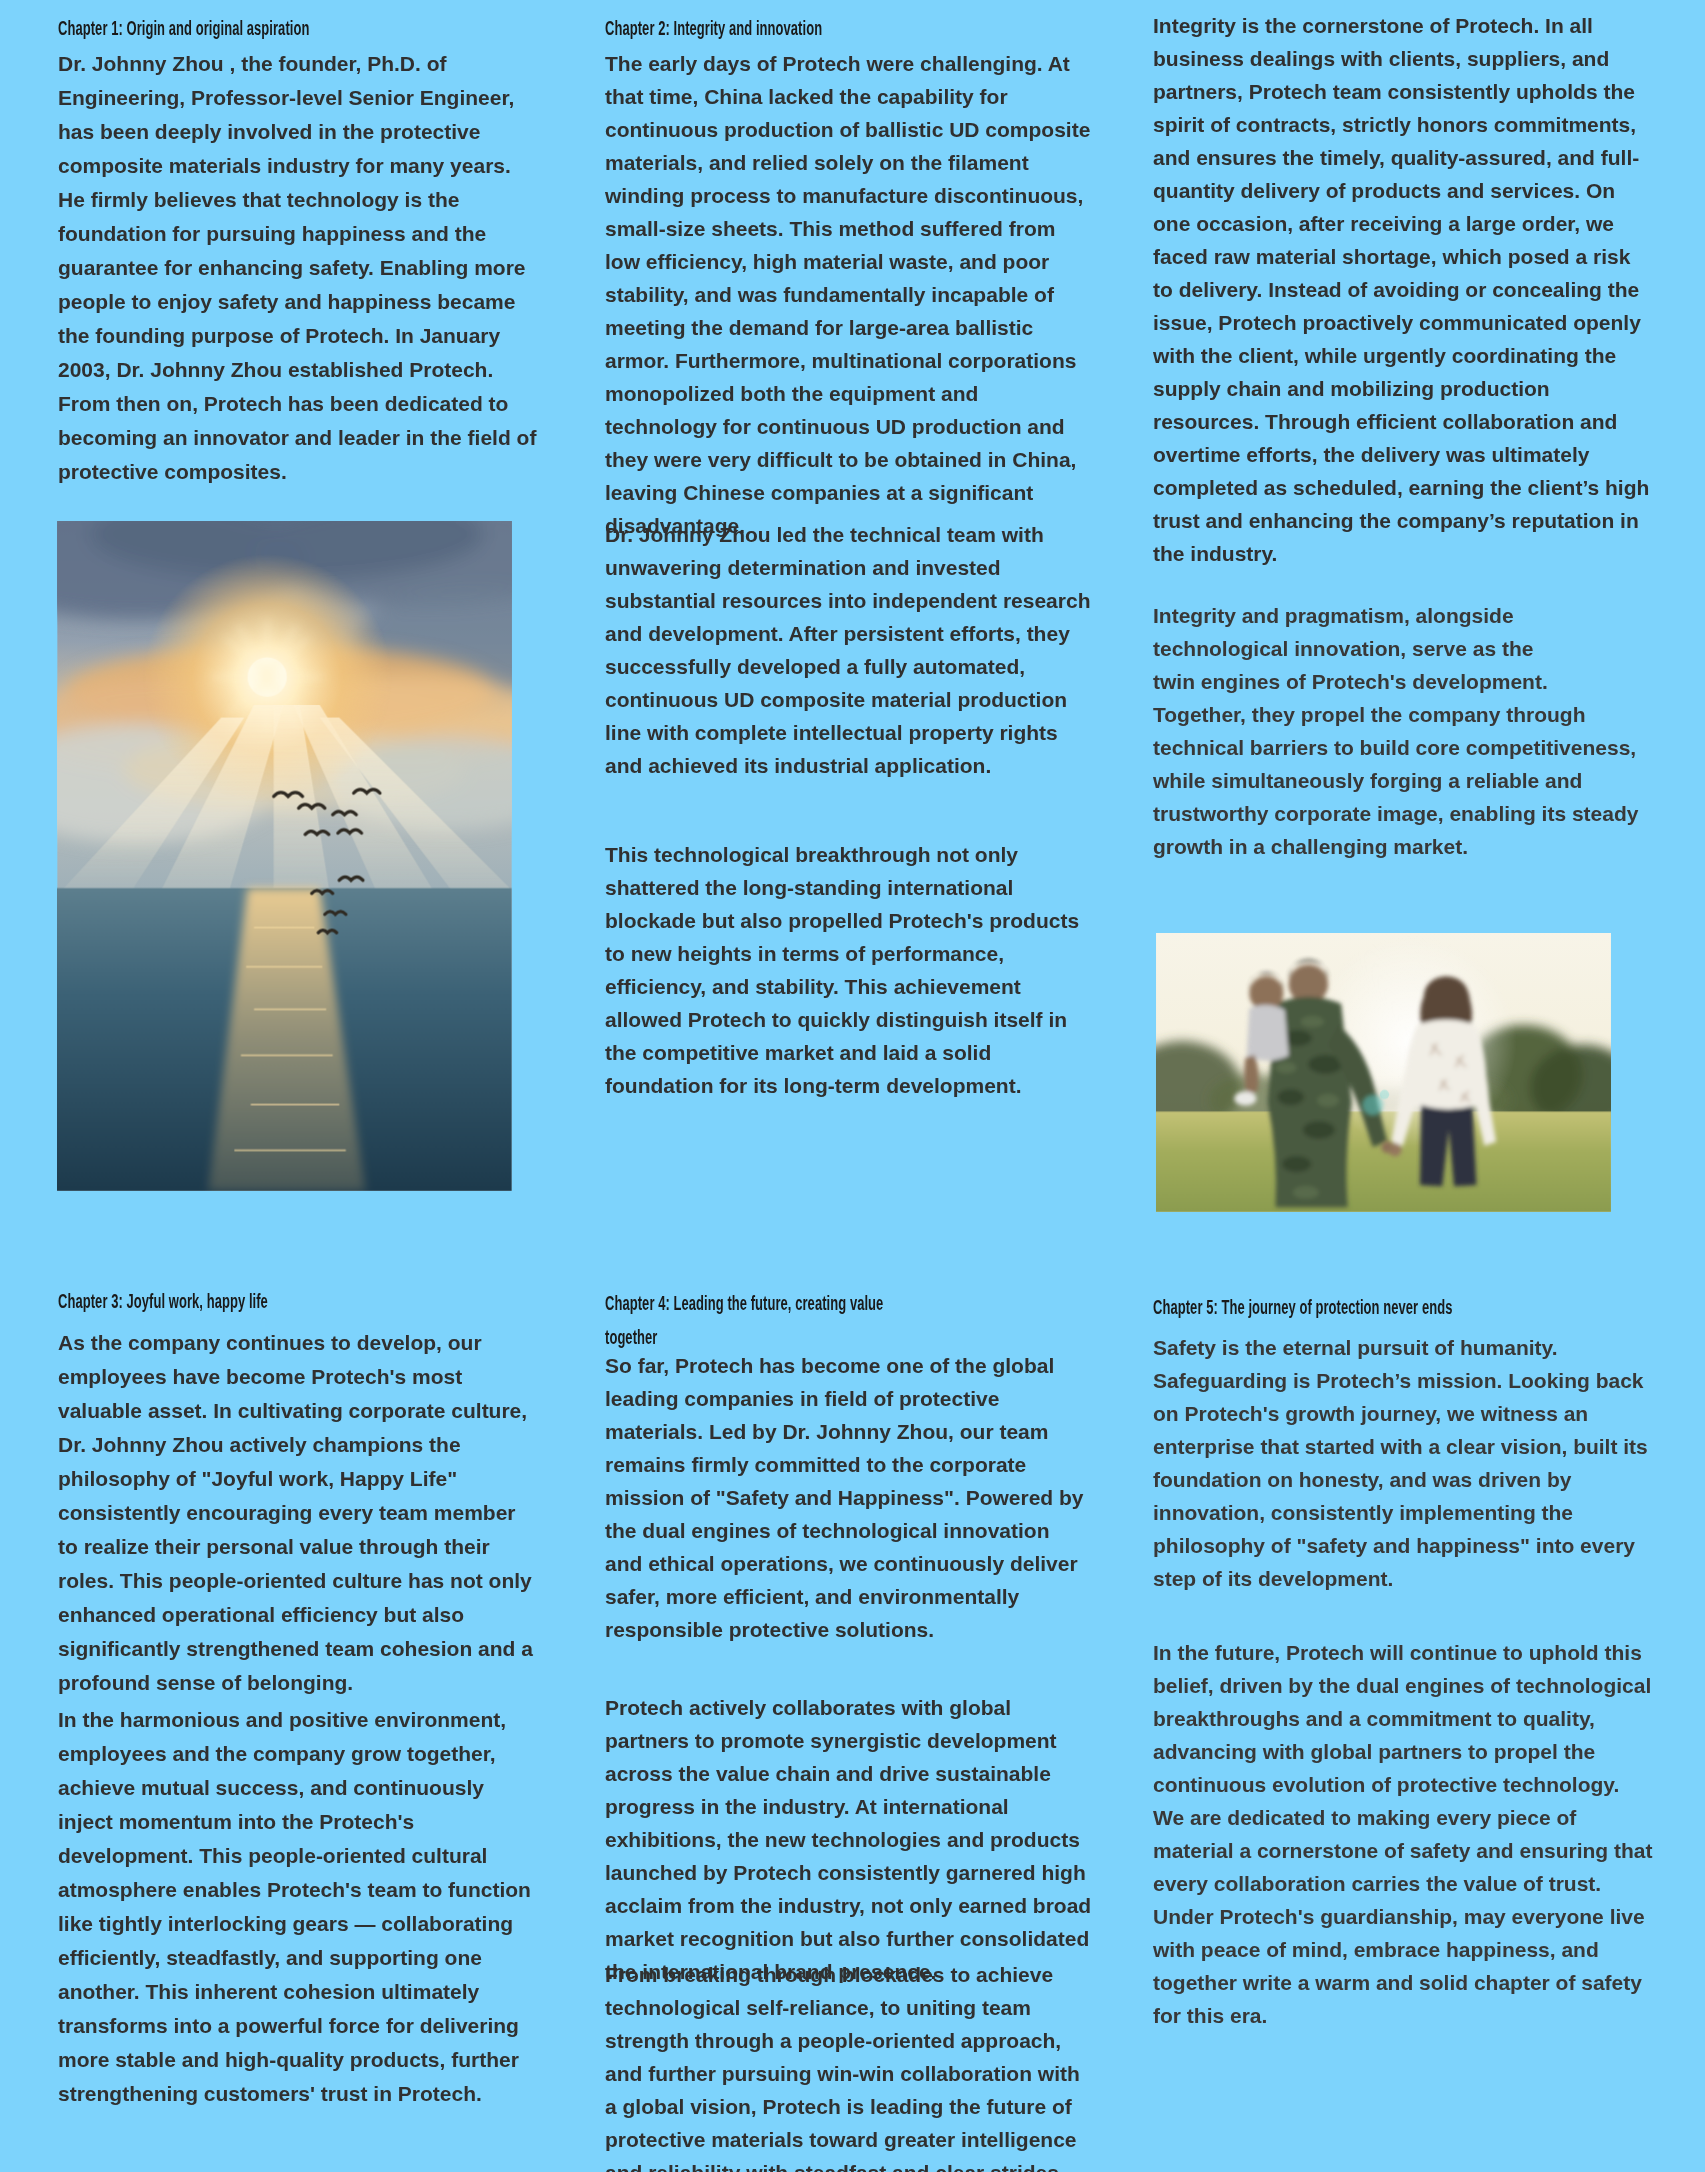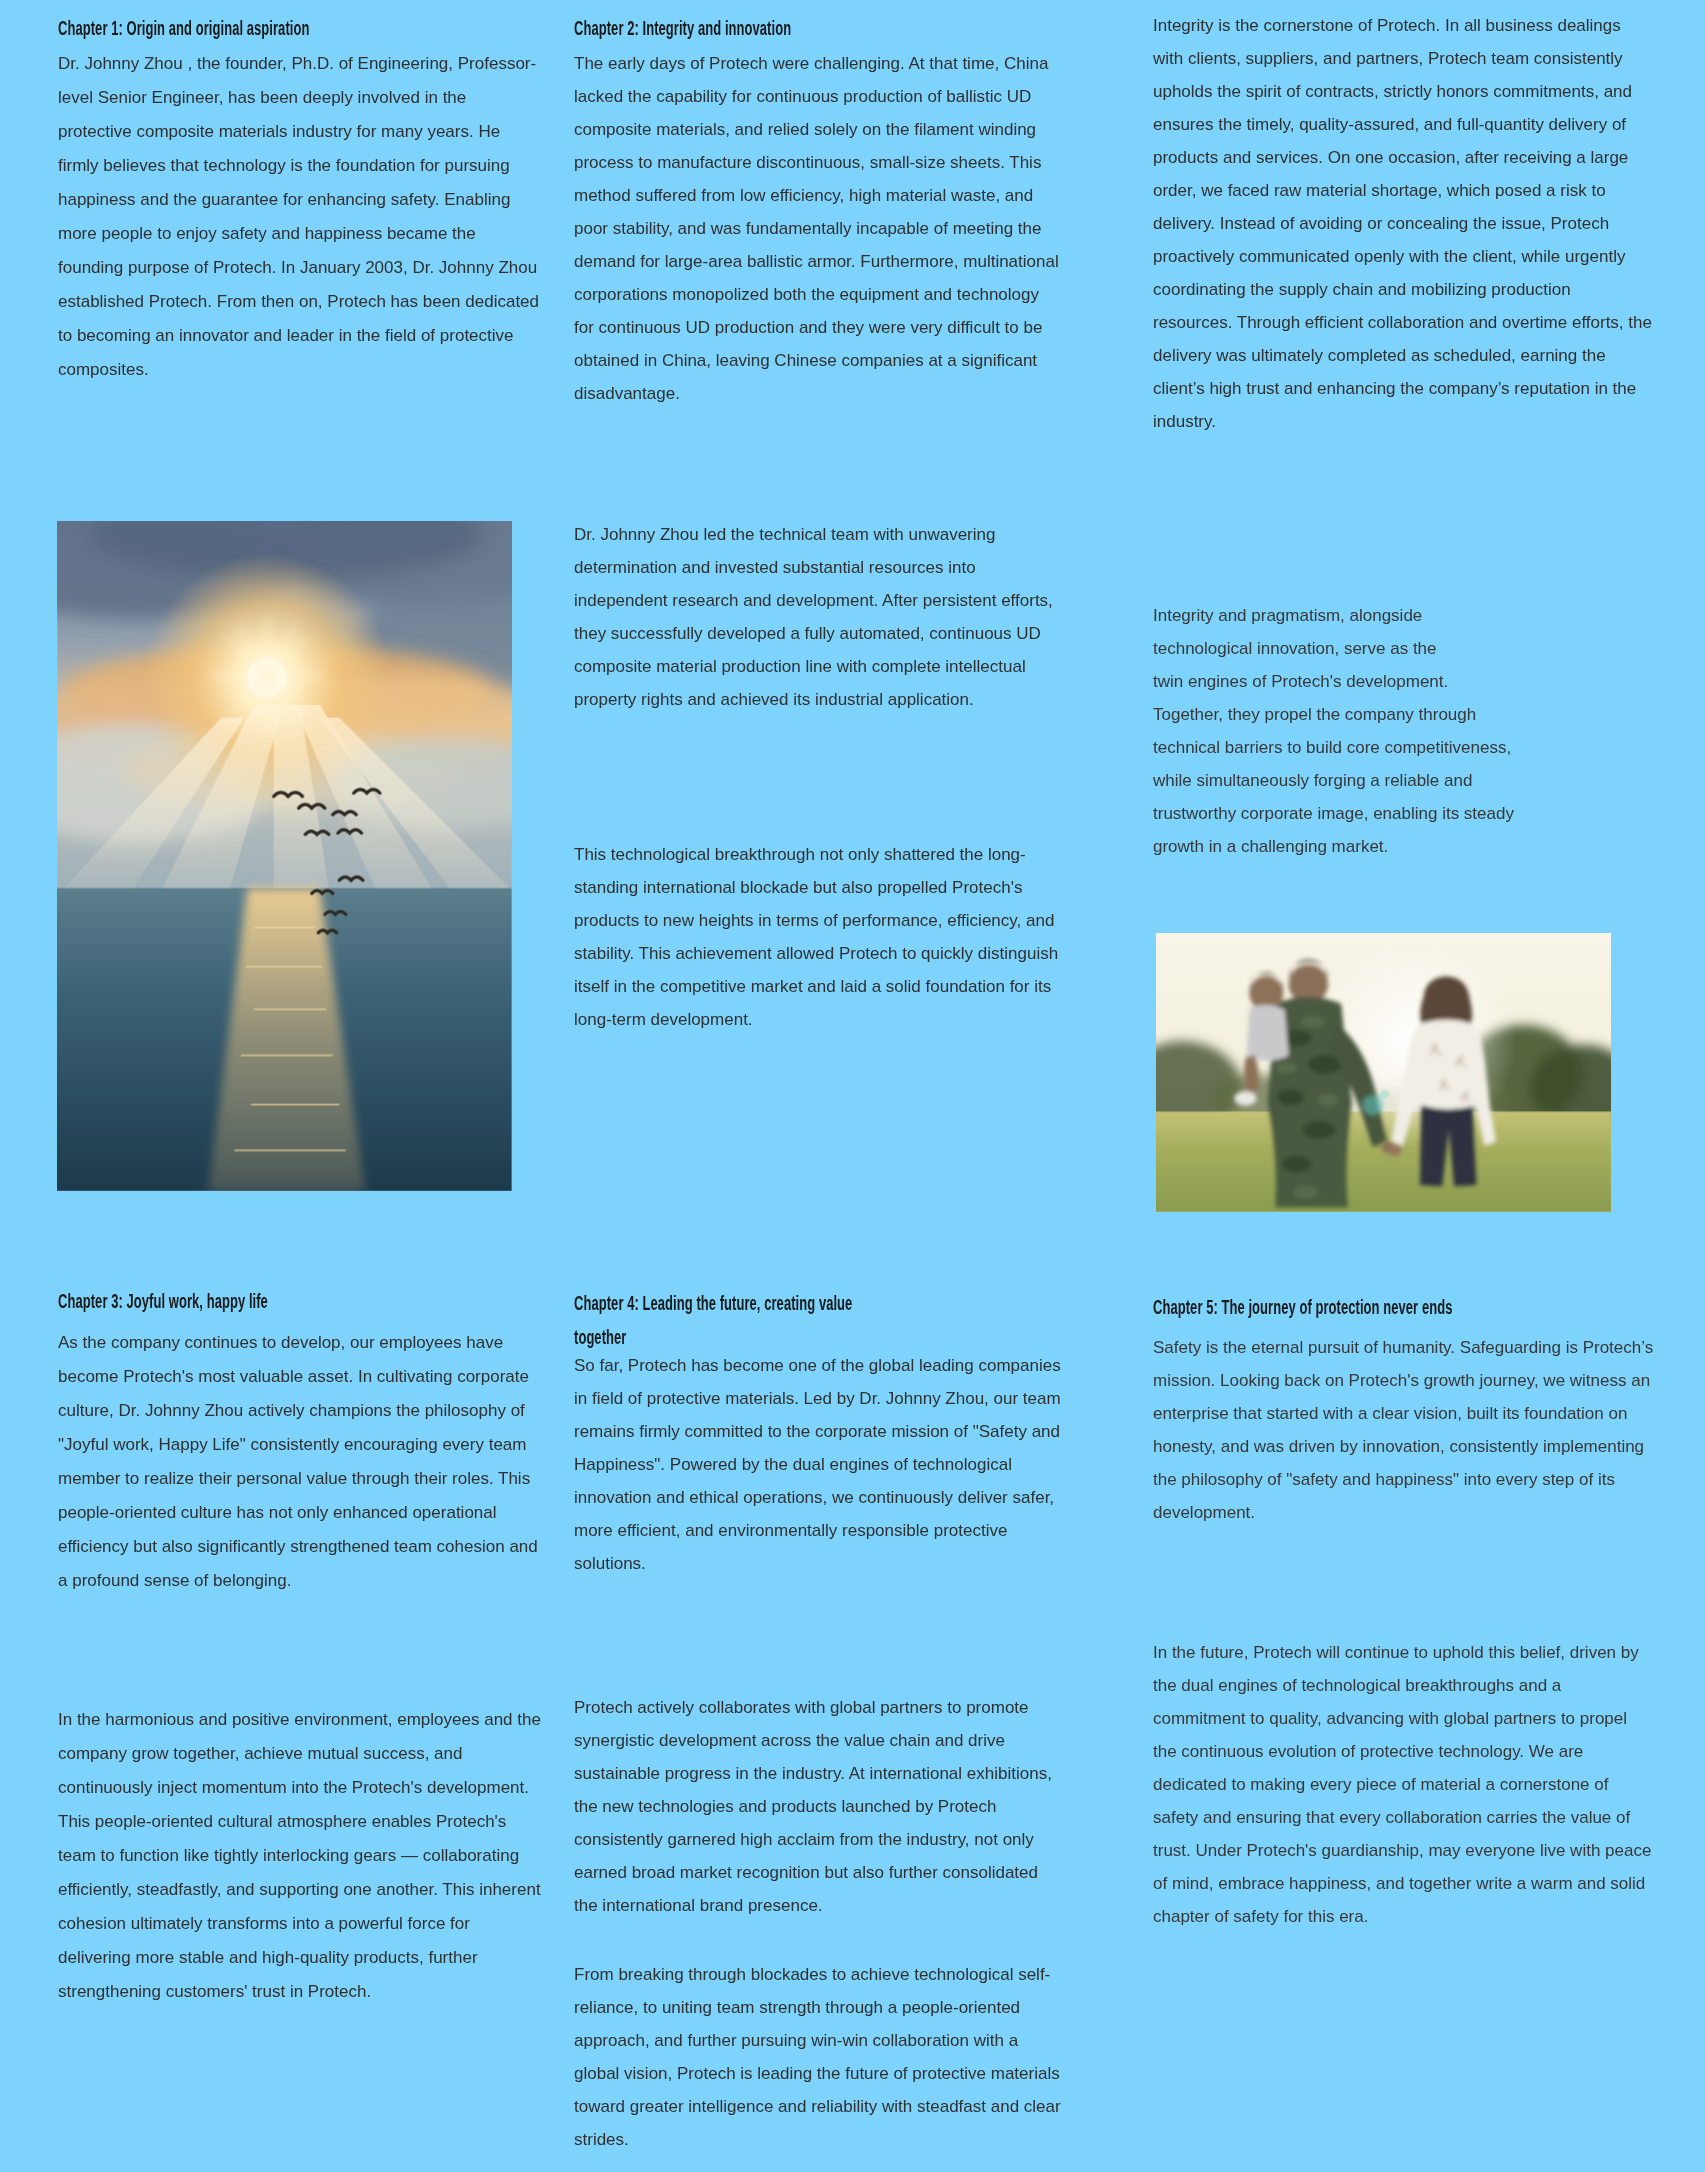--- a/index.html
+++ b/index.html
@@ -6,42 +6,43 @@
   .page{
     position:relative;
     width:1705px;
     height:2172px;
     background:#7dd3fc;
     font-family:"Liberation Sans", sans-serif;
     overflow:hidden;
   }
   .col{position:absolute;top:0;height:2172px;}
   #col1{left:58px;width:483px;}
-  #col2{left:574px;width:487px;}
+  #col2{left:605px;width:487px;}
   #col3{left:1153px;width:501px;}
 
   .heading{
     position:absolute;
     font-size:20.3px;
     font-weight:700;
     color:#1a1a1a;
     line-height:29px;
     white-space:pre-line;
     transform:scaleX(0.64);
     transform-origin:0 50%;
     width:160%;
     letter-spacing:0.1px;
   }
   .body-text{
     position:absolute;
-    font-size:17px;
+    font-size:21px;
     color:#303030;
     line-height:34px;
     width:100%;
     letter-spacing:0px;
+    font-weight:bold;
   }
   .lh50{line-height:33px;}
   .light{color:#383838;}
   .preline{white-space:pre-line;}
 
   .photo{position:absolute;overflow:hidden;}
   .photo svg{display:block;}
 
   
   #ocean-photo{left:-1.3px;top:521px;width:455px;height:670px;}

